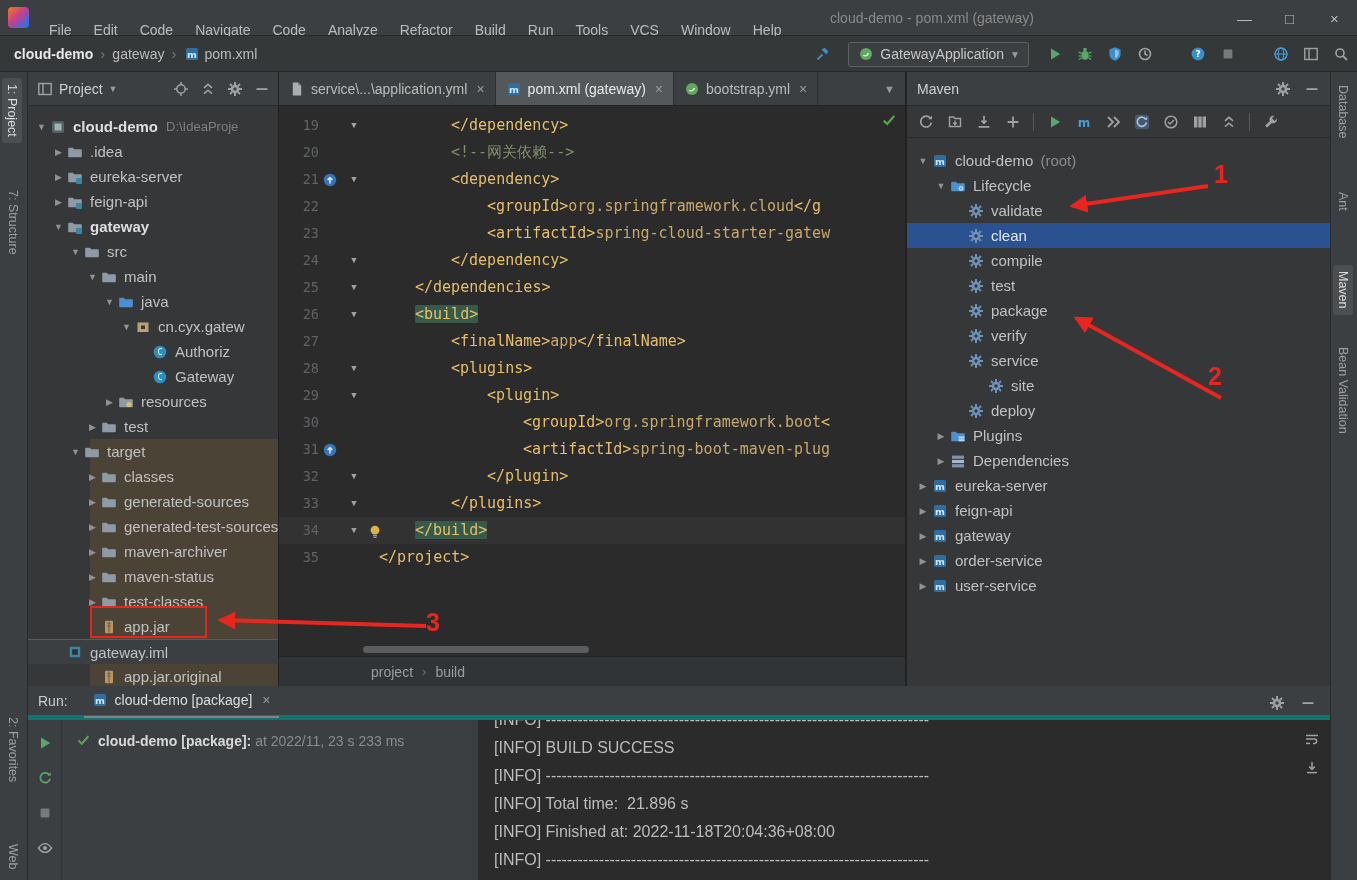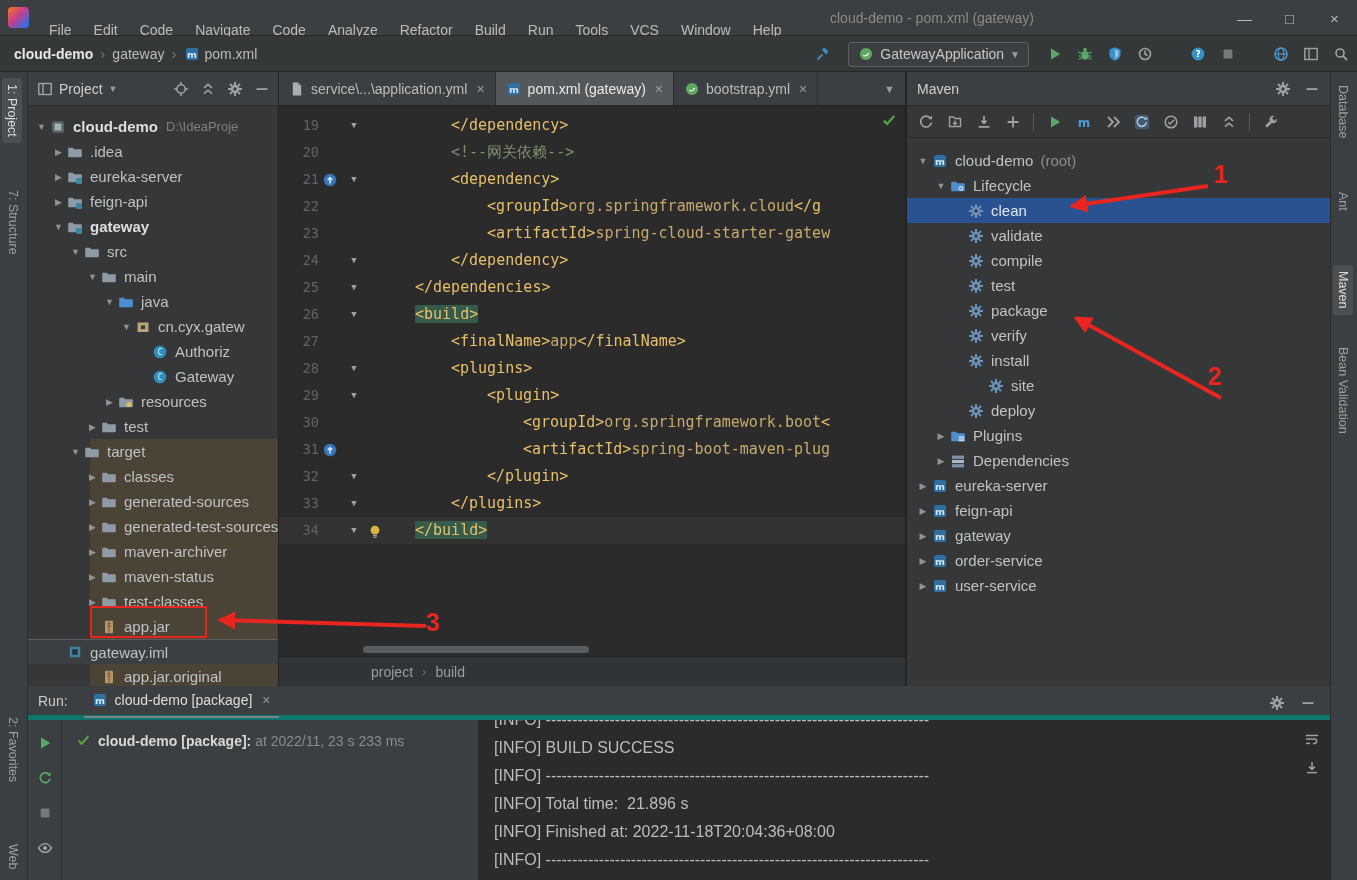--- a/index.html
+++ b/index.html
@@ -588,20 +588,21 @@
               <circle cx="8" cy="8" r="6.2" fill="#3874B8"></circle>
               <path d="M8 11.4V5.6M5.6 8L8 5.6 10.4 8" stroke="#D6E8F7" stroke-width="1.5" fill="none"></path>
             </svg></span><span class="gfold"></span><span class="ctext" style="padding-left:156px"><span class="seg tag">&lt;artifactId&gt;</span><span class="seg text">spring-boot-maven-plug</span></span></div>
         <div class="code-line "><span class="lnum">32</span><span class="gmark"></span><span class="gfold">▼</span><span class="ctext" style="padding-left:120px"><span class="seg tag">&lt;/plugin&gt;</span></span></div>
         <div class="code-line "><span class="lnum">33</span><span class="gmark"></span><span class="gfold">▼</span><span class="ctext" style="padding-left:84px"><span class="seg tag">&lt;/plugins&gt;</span></span></div>
         <div class="code-line current"><span class="lnum">34</span><span class="gmark"></span><span class="gfold">▼</span><span class="bulb"><svg width="16" height="16" viewBox="0 0 16 16" xmlns="http://www.w3.org/2000/svg">
               <circle cx="8" cy="6.2" r="4.4" fill="#D9B343"></circle>
               <rect x="6" y="10.8" width="4" height="1.5" fill="#98989a"></rect>
               <rect x="6.4" y="12.8" width="3.2" height="1.2" fill="#98989a"></rect>
             </svg></span><span class="ctext" style="padding-left:48px"><span class="seg tag hl">&lt;/build&gt;</span></span></div>
+        <div class="code-line "><span class="lnum">35</span><span class="gmark"></span><span class="gfold"></span><span class="ctext" style="padding-left:12px"><span class="seg tag">&lt;/project&gt;</span></span></div>
       </div>
     <div class="hthumb"></div>
     <div class="bcrumbs" id="ebcrumbs">
         <span>project</span>
         <span class="bc-sep">›</span>
         <span>build</span>
       </div>
   </div>
 
   <div class="maven-panel">
@@ -727,59 +728,59 @@
           <span class="arr">▼</span>
           <span class="ticon">
             <svg width="16" height="16" viewBox="0 0 16 16" xmlns="http://www.w3.org/2000/svg">
               <path fill="#4E8FD0" d="M1.2 4.4c0-.4.3-.7.7-.7h3.8l1.6 1.6h6.8c.4 0 .7.3.7.7v6.6c0 .4-.3.7-.7.7H1.9c-.4 0-.7-.3-.7-.7z"></path>
               <circle cx="11" cy="10.5" r="2.4" fill="#bcd5ec"></circle>
               <circle cx="11" cy="10.5" r="1" fill="#4E8FD0"></circle>
             </svg>
           </span>
           <span>Lifecycle</span>
         </div>
-        <div class="mrow selected" style="padding-left:44px">
+        <div class="mrow " style="padding-left:44px">
           <span class="arr"></span>
           <span class="ticon">
             <svg width="16" height="16" viewBox="0 0 16 16" xmlns="http://www.w3.org/2000/svg">
               <g stroke="#6E93B8" stroke-width="2">
                 <line x1="8" y1="1" x2="8" y2="4"></line>
                 <line x1="8" y1="12" x2="8" y2="15"></line>
                 <line x1="1" y1="8" x2="4" y2="8"></line>
                 <line x1="12" y1="8" x2="15" y2="8"></line>
                 <line x1="3" y1="3" x2="5" y2="5"></line>
                 <line x1="11" y1="11" x2="13" y2="13"></line>
                 <line x1="3" y1="13" x2="5" y2="11"></line>
                 <line x1="11" y1="5" x2="13" y2="3"></line>
               </g>
               <circle cx="8" cy="8" r="4.3" fill="#6E93B8"></circle>
               <circle cx="8" cy="8" r="1.7" fill="#353739"></circle>
             </svg>
           </span>
-          <span>clean</span>
-        </div>
-        <div class="mrow " style="padding-left:44px">
+          <span>validate</span>
+        </div>
+        <div class="mrow selected" style="padding-left:44px">
           <span class="arr"></span>
           <span class="ticon">
             <svg width="16" height="16" viewBox="0 0 16 16" xmlns="http://www.w3.org/2000/svg">
               <g stroke="#6E93B8" stroke-width="2">
                 <line x1="8" y1="1" x2="8" y2="4"></line>
                 <line x1="8" y1="12" x2="8" y2="15"></line>
                 <line x1="1" y1="8" x2="4" y2="8"></line>
                 <line x1="12" y1="8" x2="15" y2="8"></line>
                 <line x1="3" y1="3" x2="5" y2="5"></line>
                 <line x1="11" y1="11" x2="13" y2="13"></line>
                 <line x1="3" y1="13" x2="5" y2="11"></line>
                 <line x1="11" y1="5" x2="13" y2="3"></line>
               </g>
               <circle cx="8" cy="8" r="4.3" fill="#6E93B8"></circle>
               <circle cx="8" cy="8" r="1.7" fill="#353739"></circle>
             </svg>
           </span>
-          <span>validate</span>
+          <span>clean</span>
         </div>
         <div class="mrow " style="padding-left:44px">
           <span class="arr"></span>
           <span class="ticon">
             <svg width="16" height="16" viewBox="0 0 16 16" xmlns="http://www.w3.org/2000/svg">
               <g stroke="#6E93B8" stroke-width="2">
                 <line x1="8" y1="1" x2="8" y2="4"></line>
                 <line x1="8" y1="12" x2="8" y2="15"></line>
                 <line x1="1" y1="8" x2="4" y2="8"></line>
                 <line x1="12" y1="8" x2="15" y2="8"></line>
@@ -865,21 +866,21 @@
                 <line x1="12" y1="8" x2="15" y2="8"></line>
                 <line x1="3" y1="3" x2="5" y2="5"></line>
                 <line x1="11" y1="11" x2="13" y2="13"></line>
                 <line x1="3" y1="13" x2="5" y2="11"></line>
                 <line x1="11" y1="5" x2="13" y2="3"></line>
               </g>
               <circle cx="8" cy="8" r="4.3" fill="#6E93B8"></circle>
               <circle cx="8" cy="8" r="1.7" fill="#353739"></circle>
             </svg>
           </span>
-          <span>install</span>
+          <span>service</span>
         </div>
         <div class="mrow " style="padding-left:64px">
           <span class="arr"></span>
           <span class="ticon">
             <svg width="16" height="16" viewBox="0 0 16 16" xmlns="http://www.w3.org/2000/svg">
               <g stroke="#6E93B8" stroke-width="2">
                 <line x1="8" y1="1" x2="8" y2="4"></line>
                 <line x1="8" y1="12" x2="8" y2="15"></line>
                 <line x1="1" y1="8" x2="4" y2="8"></line>
                 <line x1="12" y1="8" x2="15" y2="8"></line>

